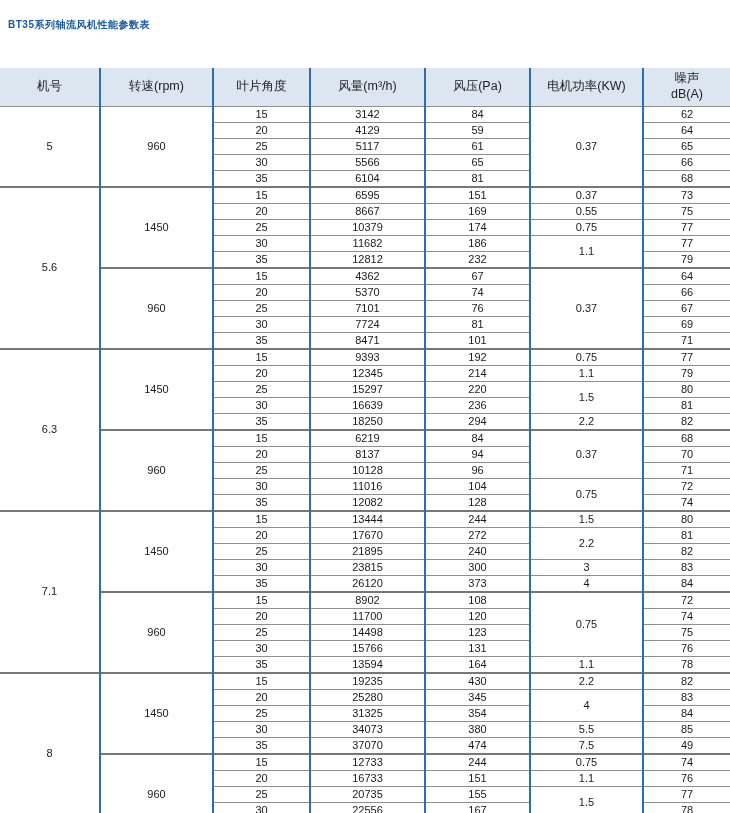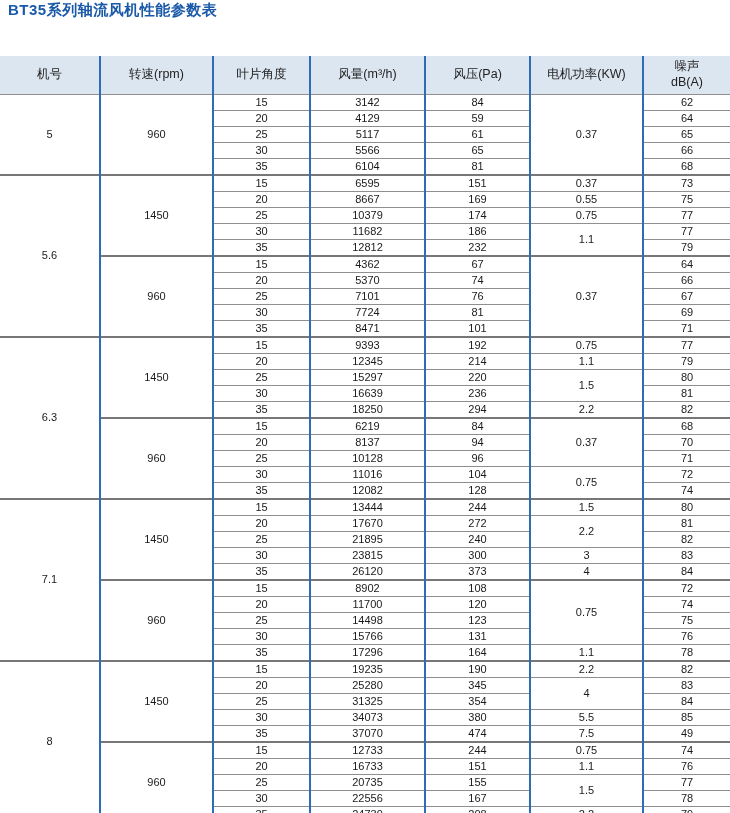--- a/index.html
+++ b/index.html
@@ -13,22 +13,22 @@
   *{box-sizing:border-box;}
   html,body{margin:0;padding:0;background:#ffffff;}
   body{
     width:730px;
     font-family:"Liberation Sans", sans-serif;
     color:var(--text);
   }
   .title{
     color:var(--title-blue);
     font-weight:bold;
-    font-size:15px;
-    margin:1px 0 7px 8px;
+    font-size:10px;
+    margin:18px 0 7px 8px;
     letter-spacing:0.5px;
   }
   table.spec{
     width:730px;
     border-collapse:collapse;
     table-layout:fixed;
     border-bottom:3px solid var(--accent-blue);
     margin-top:36px;
   }
   table.spec th{
@@ -314,31 +314,31 @@
         <td>75</td>
       </tr>
       <tr>
         <td>30</td>
         <td>15766</td>
         <td>131</td>
         <td>76</td>
       </tr>
       <tr>
         <td>35</td>
-        <td>17296</td>
+        <td>13594</td>
         <td>164</td>
         <td rowspan="1">1.1</td>
         <td>78</td>
       </tr>
       <tr class="group-start">
         <td rowspan="10" class="first">8</td>
         <td rowspan="5">1450</td>
         <td>15</td>
         <td>19235</td>
-        <td>190</td>
+        <td>430</td>
         <td rowspan="1">2.2</td>
         <td>82</td>
       </tr>
       <tr>
         <td>20</td>
         <td>25280</td>
         <td>345</td>
         <td rowspan="2">4</td>
         <td>83</td>
       </tr>

